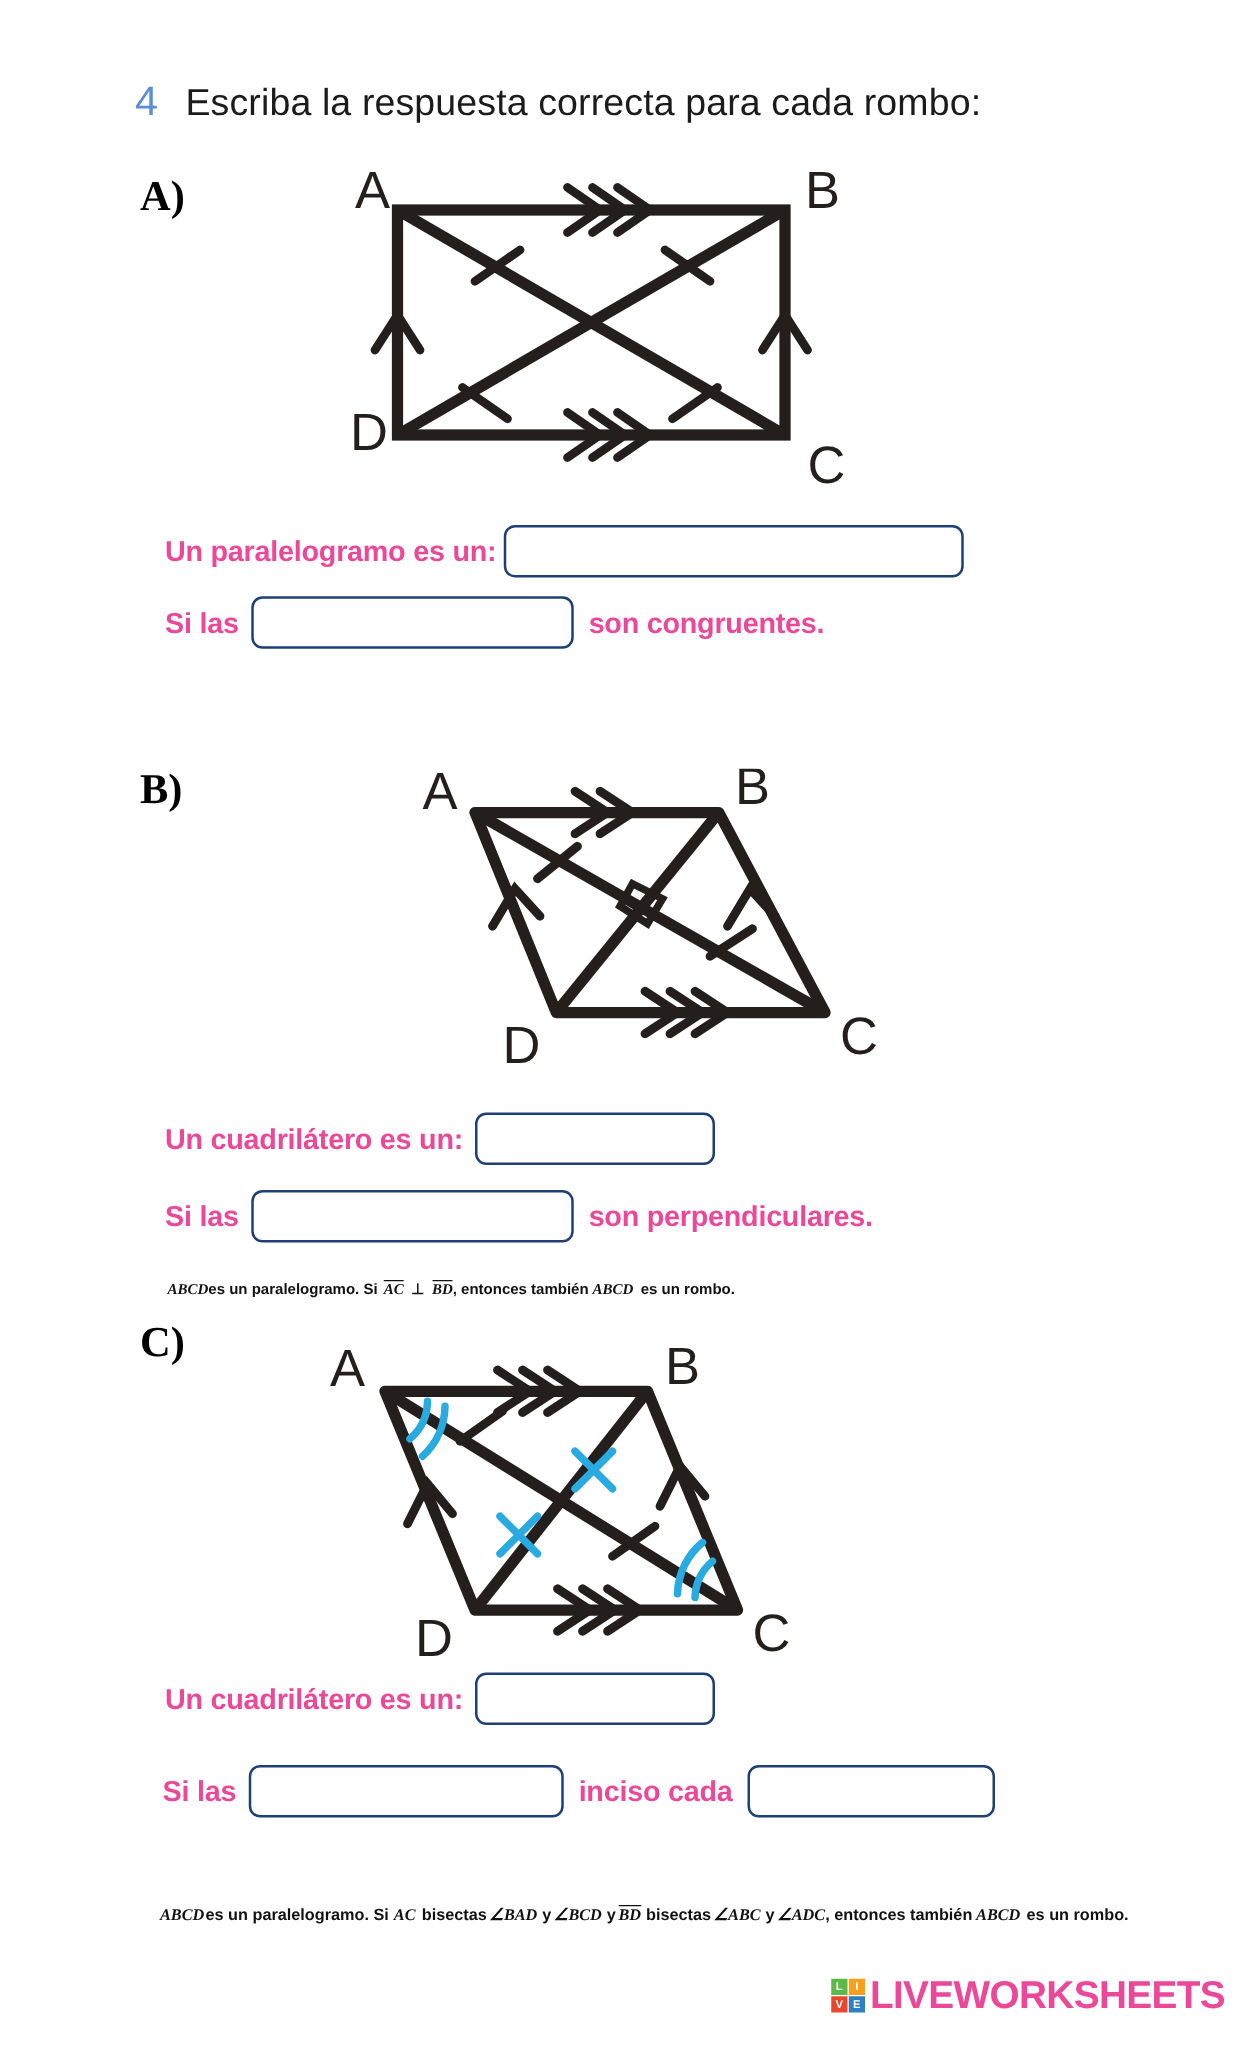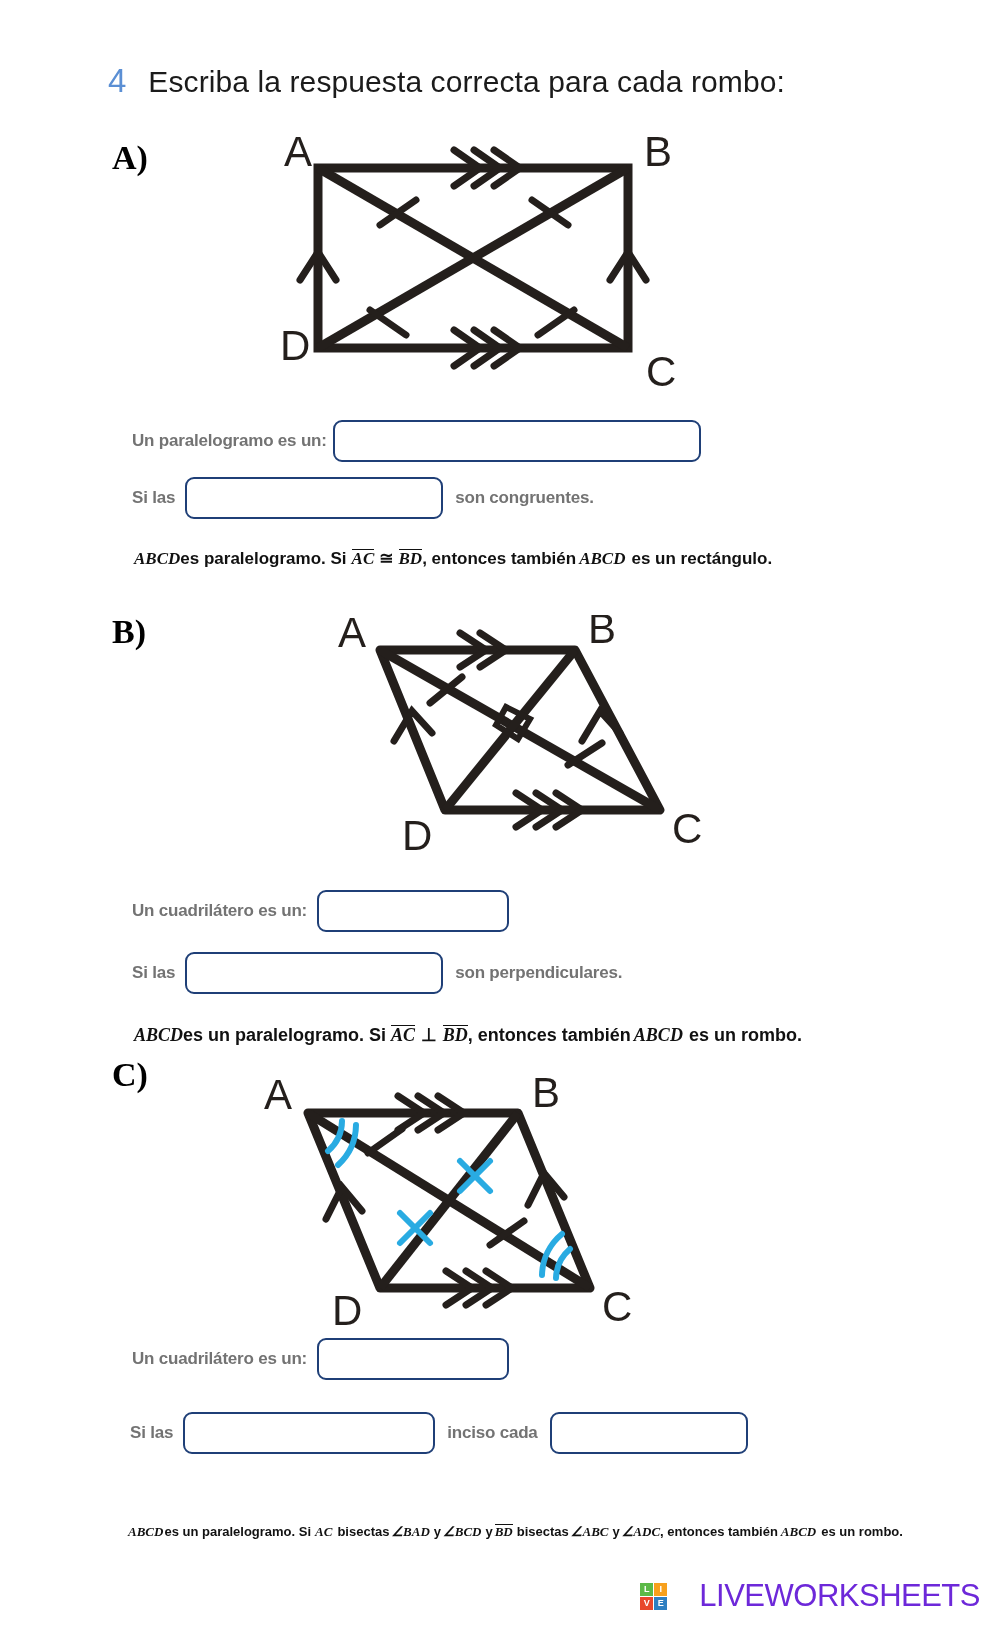--- a/index.html
+++ b/index.html
@@ -59,23 +59,23 @@
 
   
   .prompt-row {
     position: absolute;
     display: flex;
     align-items: center;
     gap: 0px;
     white-space: nowrap;
   }
   .prompt-text {
-    font-size: 17px;
-    font-weight: bold;
-    color: #737373;
+    font-size: 23px;
+    font-weight: bold;
+    color: #ec4899;
     font-family: "Liberation Sans", sans-serif;
     letter-spacing: -0.2px;
   }
   .answer-box {
     box-sizing: border-box;
     border: 2.5px solid #1f3f77;
     border-radius: 9px;
     background: #ffffff;
     height: 42px;
   }
@@ -130,25 +130,24 @@
     font-weight: bold;
     color: #ffffff;
     display: flex;
     align-items: center;
     justify-content: center;
     line-height: 1;
     font-family: "Liberation Sans", sans-serif;
   }
   .lw-word {
     font-size: 31px;
-    font-weight: normal;
-    color: #6d28d9;
+    font-weight: bold;
+    color: #ec4899;
     letter-spacing: -0.5px;
     font-family: "Liberation Sans", sans-serif;
-    margin-left: 28px;
   }
 </style>
 </head>
 <body>
 
 <div class="page">
 
   <div class="header">
     <span class="q-number">4</span>
     <span class="q-title">Escriba la respuesta correcta para cada rombo:</span>
@@ -200,23 +199,20 @@
     <span class="prompt-text">Un paralelogramo es un:</span>
     <input class="answer-box" style="width: 368px; margin-left: 6px;" type="text" value="">
   </div>
 
   <div class="prompt-row" style="left:132px; top:477px;">
     <span class="prompt-text">Si las</span>
     <input class="answer-box" style="width: 258px; margin-left: 10px; margin-right: 12px;" type="text" value="">
     <span class="prompt-text">son congruentes.</span>
   </div>
 
-  <div class="fineprint" style="left:134px; top:548px; font-size:17px;">
-    <span class="mvar">ABCD</span><span class="plain">es paralelogramo. Si</span><span class="ovl" style="margin-left:5px;">AC</span><span class="plain" style="margin:0 5px;">≅</span><span class="ovl">BD</span><span class="plain">, entonces también</span><span class="mvar" style="margin-left:3px;">ABCD</span><span class="plain" style="margin-left:6px;">es un rectángulo.</span>
-  </div>
 
   <div class="sec-letter" style="left:112px; top:613px;">B)</div>
 
   <svg class="figure" style="left:320px; top:615px;" width="420" height="250" viewBox="0 0 420 250">
 
     <polygon points="60,35 255,35 340,195 125,195" fill="none" stroke="#241f1c" stroke-width="9" stroke-linejoin="round"></polygon>
 
     <line x1="60" y1="35" x2="340" y2="195" stroke="#241f1c" stroke-width="9"></line>
     <line x1="255" y1="35" x2="125" y2="195" stroke="#241f1c" stroke-width="9"></line>
 
@@ -256,21 +252,21 @@
     <span class="prompt-text">Un cuadrilátero es un:</span>
     <input class="answer-box" style="width: 192px; margin-left: 10px;" type="text" value="">
   </div>
 
   <div class="prompt-row" style="left:132px; top:952px;">
     <span class="prompt-text">Si las</span>
     <input class="answer-box" style="width: 258px; margin-left: 10px; margin-right: 12px;" type="text" value="">
     <span class="prompt-text">son perpendiculares.</span>
   </div>
 
-  <div class="fineprint" style="left:134px; top:1024px; font-size:18px;">
+  <div class="fineprint" style="left:134px; top:1024px; font-size:12px;">
     <span class="mvar">ABCD</span><span class="plain">es un paralelogramo. Si</span><span class="ovl" style="margin-left:5px;">AC</span><span class="plain" style="margin:0 6px;">⊥</span><span class="ovl">BD</span><span class="plain">, entonces también</span><span class="mvar" style="margin-left:3px;">ABCD</span><span class="plain" style="margin-left:6px;">es un rombo.</span>
   </div>
 
   <div class="sec-letter" style="left:112px; top:1056px;">C)</div>
 
   <svg class="figure" style="left:250px; top:1073px;" width="430" height="260" viewBox="0 0 430 260">
 
     <polygon points="58,40 268,40 340,215 130,215" fill="none" stroke="#241f1c" stroke-width="9" stroke-linejoin="round"></polygon>
 
     <line x1="58" y1="40" x2="340" y2="215" stroke="#241f1c" stroke-width="9"></line>

